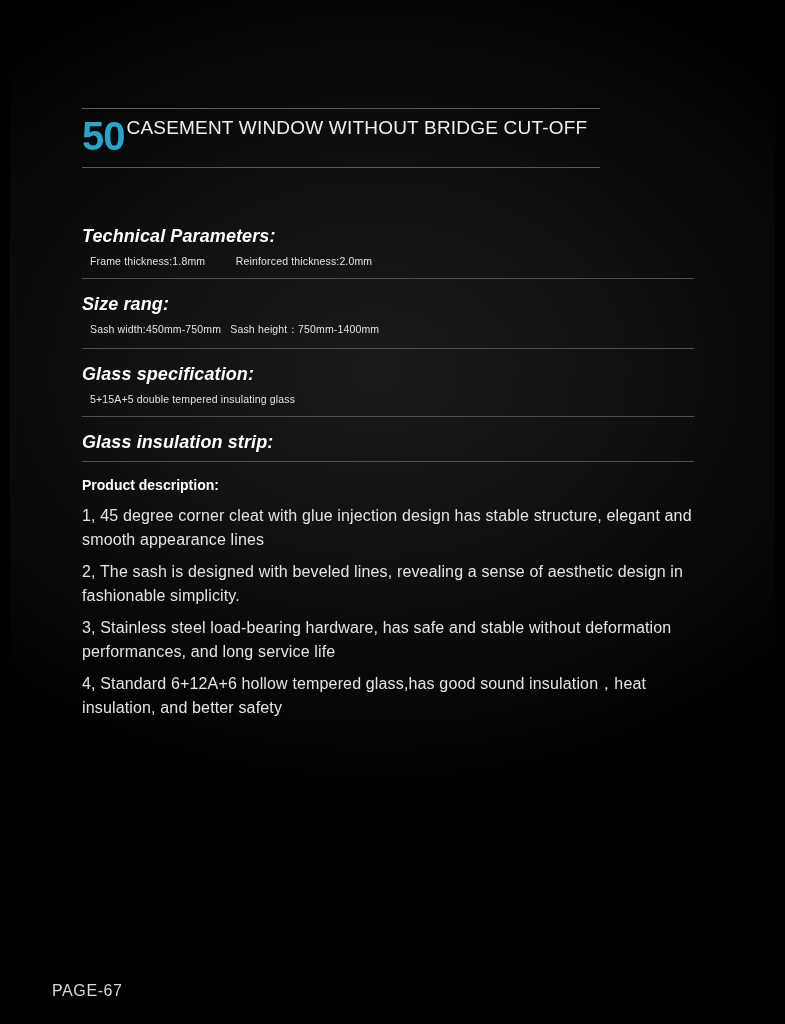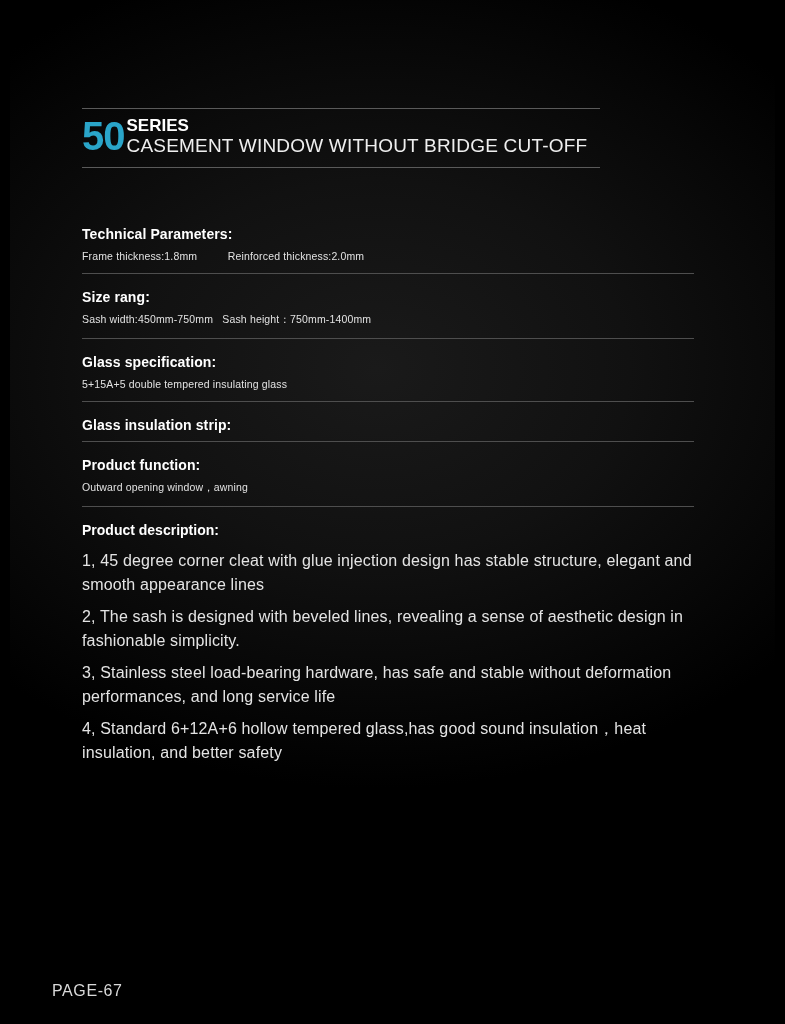--- a/index.html
+++ b/index.html
@@ -88,32 +88,34 @@
   .content {
     position: absolute;
     left: 82px;
     top: 226px;
     width: 612px;
   }
   .spec-block {
     position: relative;
   }
   .spec-title {
-    font-size: 14px;
+    font-size: 18px;
     font-weight: bold;
     color: #ffffff;
     margin: 0 0 8px 0;
     letter-spacing: 0.1px;
+    font-style: italic;
   }
   .spec-body {
     font-size: 10.5px;
     color: #e2e2e2;
     letter-spacing: 0.15px;
     white-space: pre;
     padding-bottom: 11px;
+    margin-left: 8px;
   }
   .spec-divider {
     height: 1px;
     background: #4e4e4e;
     width: 100%;
     margin-bottom: 15px;
   }
 
   
   .desc-block {
@@ -149,21 +151,20 @@
 <div class="page">
 
   <div class="edge-left"></div>
   <div class="edge-right"></div>
 
   <div class="header">
     <div class="rule-top"></div>
     <div class="title-row">
       <div class="series-num">50</div>
       <div class="title-stack">
-        <div class="series-word">SERIES</div>
         <div class="title-main">CASEMENT WINDOW WITHOUT BRIDGE CUT-OFF</div>
       </div>
     </div>
     <div class="rule-bottom"></div>
   </div>
 
   <div class="content">
 
     <div class="spec-block">
       <div class="spec-title">Technical Parameters:</div>
@@ -181,25 +182,20 @@
       <div class="spec-title">Glass specification:</div>
       <div class="spec-body">5+15A+5 double tempered insulating glass</div>
       <div class="spec-divider"></div>
     </div>
 
     <div class="spec-block">
       <div class="spec-title">Glass insulation strip:</div>
       <div class="spec-divider"></div>
     </div>
 
-    <div class="spec-block">
-      <div class="spec-title">Product function:</div>
-      <div class="spec-body">Outward opening window，awning</div>
-      <div class="spec-divider"></div>
-    </div>
 
     <div class="desc-block">
       <div class="desc-title">Product description:</div>
       <div class="desc-line">1, 45 degree corner cleat with glue injection design has stable structure, elegant and smooth appearance lines</div>
       <div class="desc-line">2, The sash is designed with beveled lines, revealing a sense of aesthetic design in fashionable simplicity.</div>
       <div class="desc-line">3, Stainless steel load-bearing hardware, has safe and stable without deformation performances, and long service life</div>
       <div class="desc-line">4, Standard 6+12A+6 hollow tempered glass,has good  sound insulation，heat insulation, and better safety</div>
     </div>
 
   </div>

